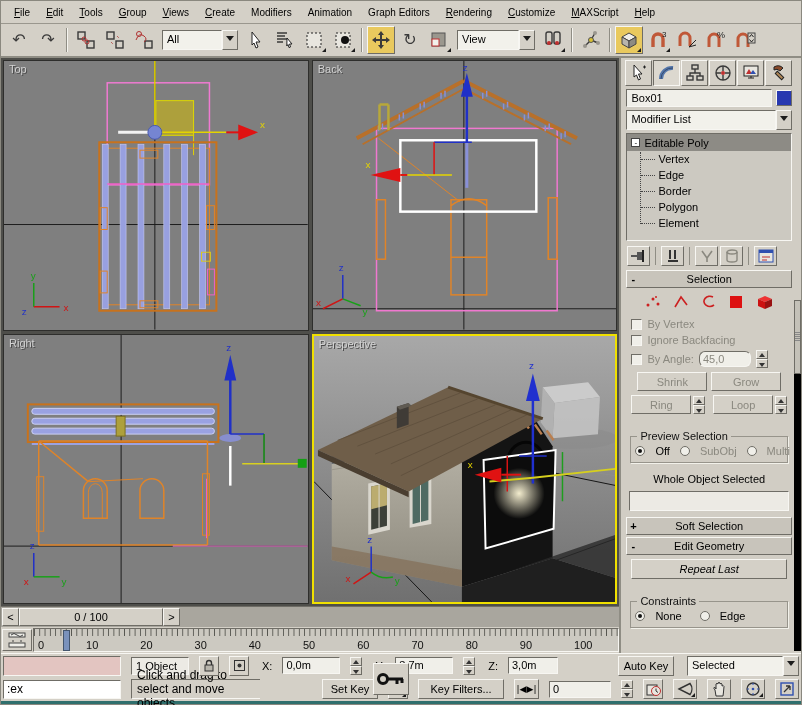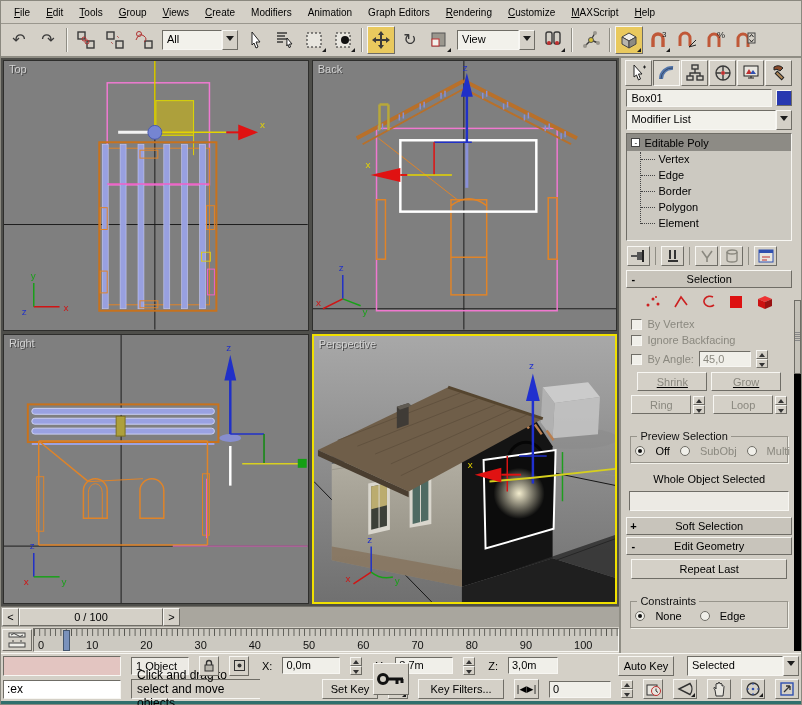--- a/index.html
+++ b/index.html
@@ -68,39 +68,39 @@
   .stack-btns { display:flex; align-items:center; height:24px; margin:2px 0 2px 2px; gap:2px; }
   .sb { width:23px; height:20px; }
   .sb-sep { width:1px; height:18px; background:#8f8d84; margin:0 3px; }
 
   .rollout-hdr { height:18px; display:flex; align-items:center; margin:2px 1px; background:#c8c4bb; border:1px solid; border-color:#f7f6f2 #6f6d66 #6f6d66 #f7f6f2; }
   .rh-toggle { width:12px; text-align:center; font-weight:bold; font-size:11px; }
   .rh-title { flex:1; text-align:center; margin-right:12px; font-size:11px; }
   .sel-icons { display:flex; justify-content:center; gap:12px; align-items:center; margin:6px 0 8px; }
   .chk-row { display:flex; align-items:center; gap:5px; margin:4px 6px; color:#8a887f; }
   .chk { width:11px; height:11px; background:#f0efe9; border:1px solid; border-color:#6f6d66 #f7f6f2 #f7f6f2 #6f6d66; flex:0 0 auto; }
-  .angle-field { width:52px; height:16px; padding:1px 3px; color:#8a887f; }
+  .angle-field { width:52px; height:16px; padding:1px 3px; color:#8a887f;border-radius:6px; }
   .spin { width:12px; height:18px; display:flex; flex-direction:column; flex:0 0 auto; }
   .spin b { flex:1; background:#d4d0c7; border:1px solid; border-color:#f7f6f2 #6f6d66 #6f6d66 #f7f6f2; position:relative; }
   .spin b::after { content:""; position:absolute; left:2px; border-left:3px solid transparent; border-right:3px solid transparent; }
   .spin b.up::after { top:2px; border-bottom:4px solid #333; }
   .spin b.dn::after { top:3px; border-top:4px solid #333; }
-  .two-btn { display:flex; gap:4px; margin:4px 12px;text-decoration:underline; }
+  .two-btn { display:flex; gap:4px; margin:4px 12px; }
   .gbtn { flex:1; height:19px; color:#8a887f; font-size:11px; }
   .rl-row { display:flex; gap:2px; margin:4px 6px; align-items:center; }
   .groupbox { position:relative; border:1px solid #97948b; margin:22px 5px 6px; padding:8px 4px 5px; box-shadow:1px 1px 0 #f2f1ea; }
   .gb-legend { position:absolute; top:-7px; left:6px; background:#d1cdc4; padding:0 3px; font-size:11px; color:#111; }
   .radio-row { display:flex; gap:10px; align-items:center; }
   .radio { width:10px; height:10px; border-radius:50%; background:#f0efe9; border:1px solid #6f6d66; position:relative; flex:0 0 auto; }
   .radio.on::after { content:""; position:absolute; inset:2px; border-radius:50%; background:#111; }
   .rlabel { font-size:11px; }
   .dim { color:#8a887f; }
   .whole-obj { text-align:center; margin:10px 0 6px; font-size:11px; }
   .info-box { height:20px; margin:2px 4px 6px; }
-  .full-btn { height:20px; margin:4px 6px; font-size:11px; }
+  .full-btn { height:20px; margin:4px 6px; font-size:11px;font-style:italic; }
   .cp-scroll { position:absolute; right:0; top:242px; bottom:2px; width:7px; background:#000; }
   .cp-thumb { width:7px; height:74px; background:#c4c1b8; border:1px solid #6f6d66; display:flex; align-items:center; justify-content:center; }
   .grip { width:5px; height:10px; background:repeating-linear-gradient(#888 0 1px, transparent 1px 2px); }
 
   
   .statusbar { height:51px; border-top:1px solid #f7f6f2; background:#d4d0c7; position:relative; border-bottom:3px solid #2f6f6d; display:flex; flex-direction:column; }
   .sb-row { height:24px; display:flex; align-items:center; gap:10px; padding:1px 2px; }
   .listener-pink { width:118px; height:20px; background:#e3c5c1; border:1px solid; border-color:#6f6d66 #f7f6f2 #f7f6f2 #6f6d66; flex:0 0 auto; }
   .listener-white { width:118px; height:19px; background:#fff; border:1px solid; border-color:#6f6d66 #f7f6f2 #f7f6f2 #6f6d66; flex:0 0 auto; font-size:12px; padding:1px 3px; overflow:hidden; }
   .obj-count { width:58px; height:18px; display:flex; align-items:center; padding:0 4px; flex:0 0 auto; }

